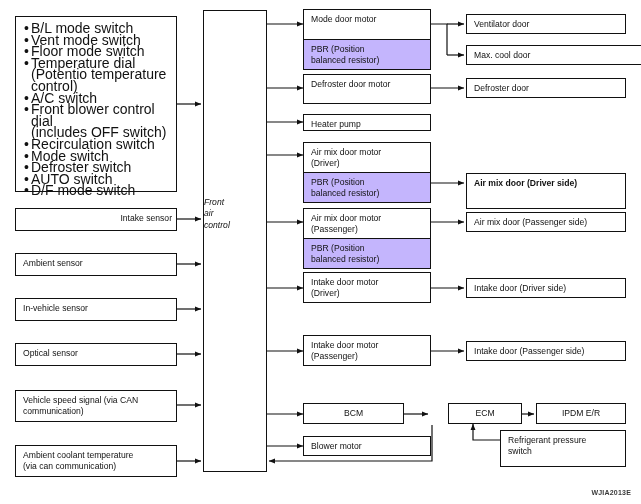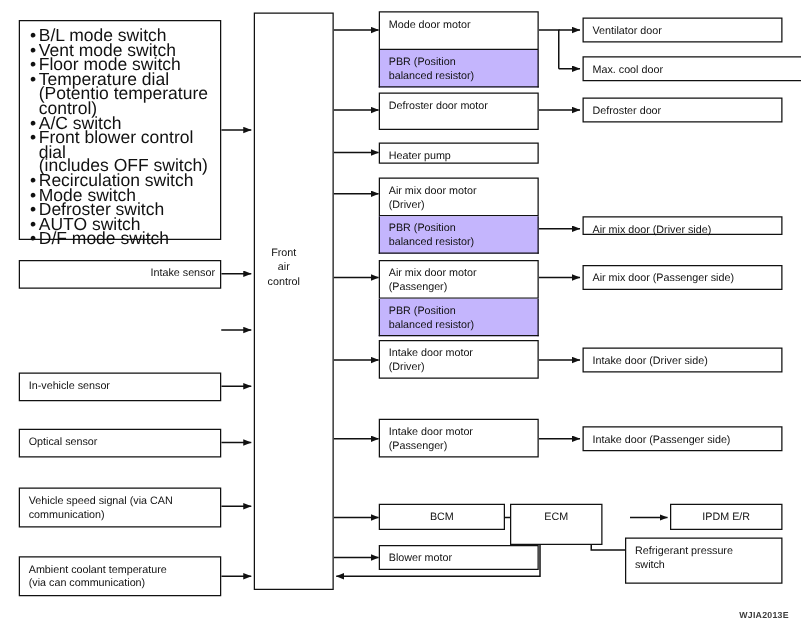--- a/index.html
+++ b/index.html
@@ -72,24 +72,25 @@
     content: "\2022";
     position: absolute;
     left: 0;
     top: 0;
   }
   .fac-label {
     position: absolute;
     left: 0;
     right: 16px;
     top: 186px;
-    text-align: center;
+    text-align: left;
     font-size: 8.6px;
     line-height: 11.4px;
     white-space: pre-line;
+    font-style: italic;
   }
   svg.wires {
     position: absolute;
     left: 0;
     top: 0;
     width: 641px;
     height: 504px;
     z-index: 2;
   }
   .watermark {
@@ -176,20 +177,23 @@
       <div class="bl">Defroster switch</div>
       <div class="bl">AUTO switch</div>
       <div class="bl">D/F mode switch</div>
     </div>
   </div>
 
   <div class="box" style="left:15px; top:208px; width:162px; height:23px;text-align:right;">
     <div class="txt">Intake sensor</div>
   </div>
 
+  <div class="box" style="left:15px; top:253px; width:162px; height:23px;">
+    <div class="txt">Ambient sensor</div>
+  </div>
 
   <div class="box" style="left:15px; top:298px; width:162px; height:23px;">
     <div class="txt">In-vehicle sensor</div>
   </div>
 
   <div class="box" style="left:15px; top:343px; width:162px; height:23px;padding-left:34px;">
     <div class="txt">Optical sensor</div>
   </div>
 
   <div class="box" style="left:15px; top:390px; width:162px; height:32px;">
@@ -265,37 +269,37 @@
   </div>
 
   <div class="box" style="left:466px; top:45px; width:184px; height:20px;">
     <div class="txt">Max. cool door</div>
   </div>
 
   <div class="box" style="left:466px; top:78px; width:160px; height:20px;">
     <div class="txt">Defroster door</div>
   </div>
 
-  <div class="box" style="left:466px; top:173px; width:160px; height:15px;">
+  <div class="box" style="left:466px; top:173px; width:160px; height:36px;font-weight:bold;">
     <div class="txt">Air mix door (Driver side)</div>
   </div>
 
   <div class="box" style="left:466px; top:212px; width:160px; height:20px;">
     <div class="txt">Air mix door (Passenger side)</div>
   </div>
 
   <div class="box" style="left:466px; top:278px; width:160px; height:20px;">
     <div class="txt">Intake door (Driver side)</div>
   </div>
 
   <div class="box" style="left:466px; top:341px; width:160px; height:20px;">
     <div class="txt">Intake door (Passenger side)</div>
   </div>
 
-  <div class="box center" style="left:408px; top:403px; width:74px; height:33px;">
+  <div class="box center" style="left:448px; top:403px; width:74px; height:21px;">
     <div class="txt">ECM</div>
   </div>
 
   <div class="box center" style="left:536px; top:403px; width:90px; height:21px;">
     <div class="txt">IPDM E/R</div>
   </div>
 
   <div class="box" style="left:500px; top:430px; width:126px; height:37px;">
     <div class="txt">Refrigerant pressure
 switch</div>

